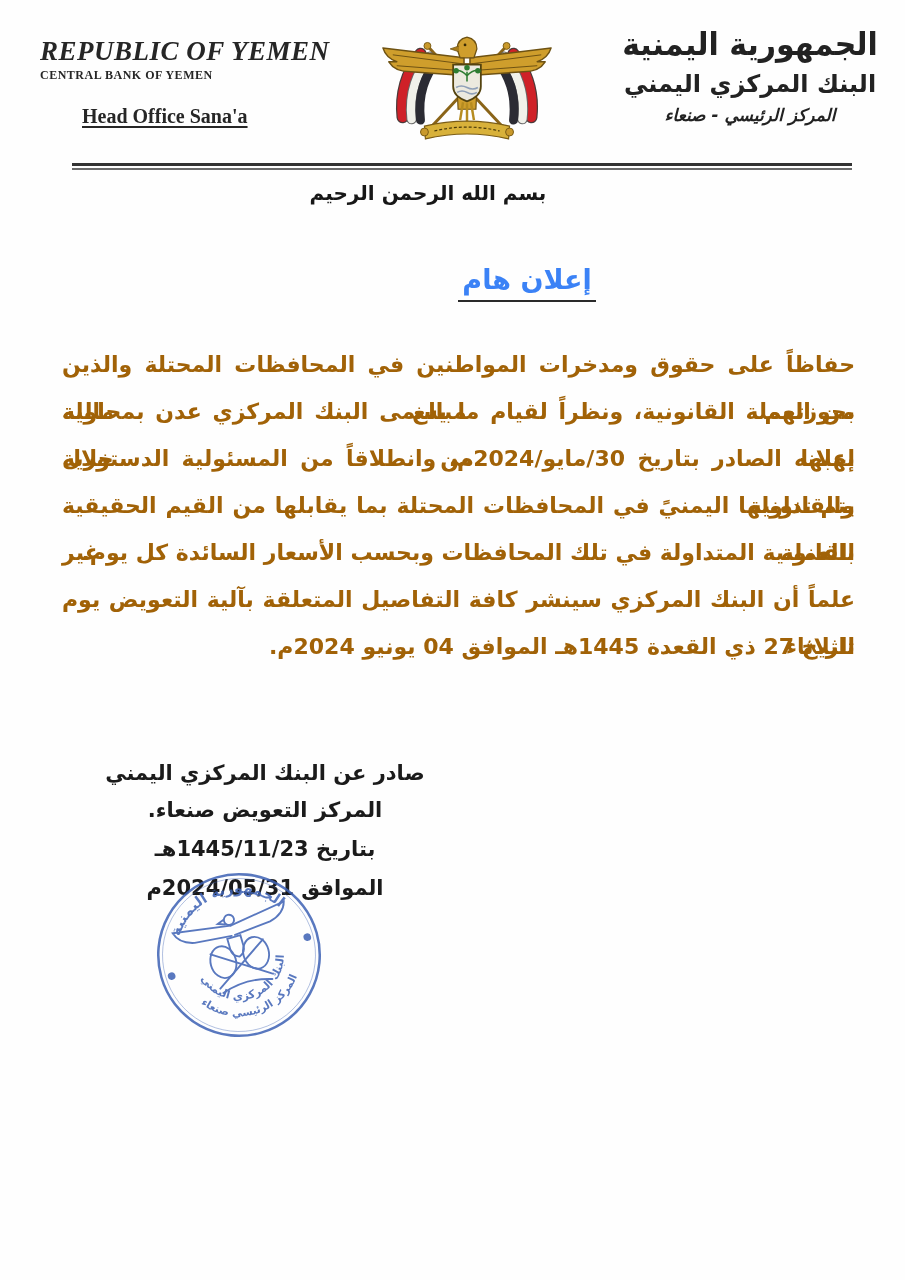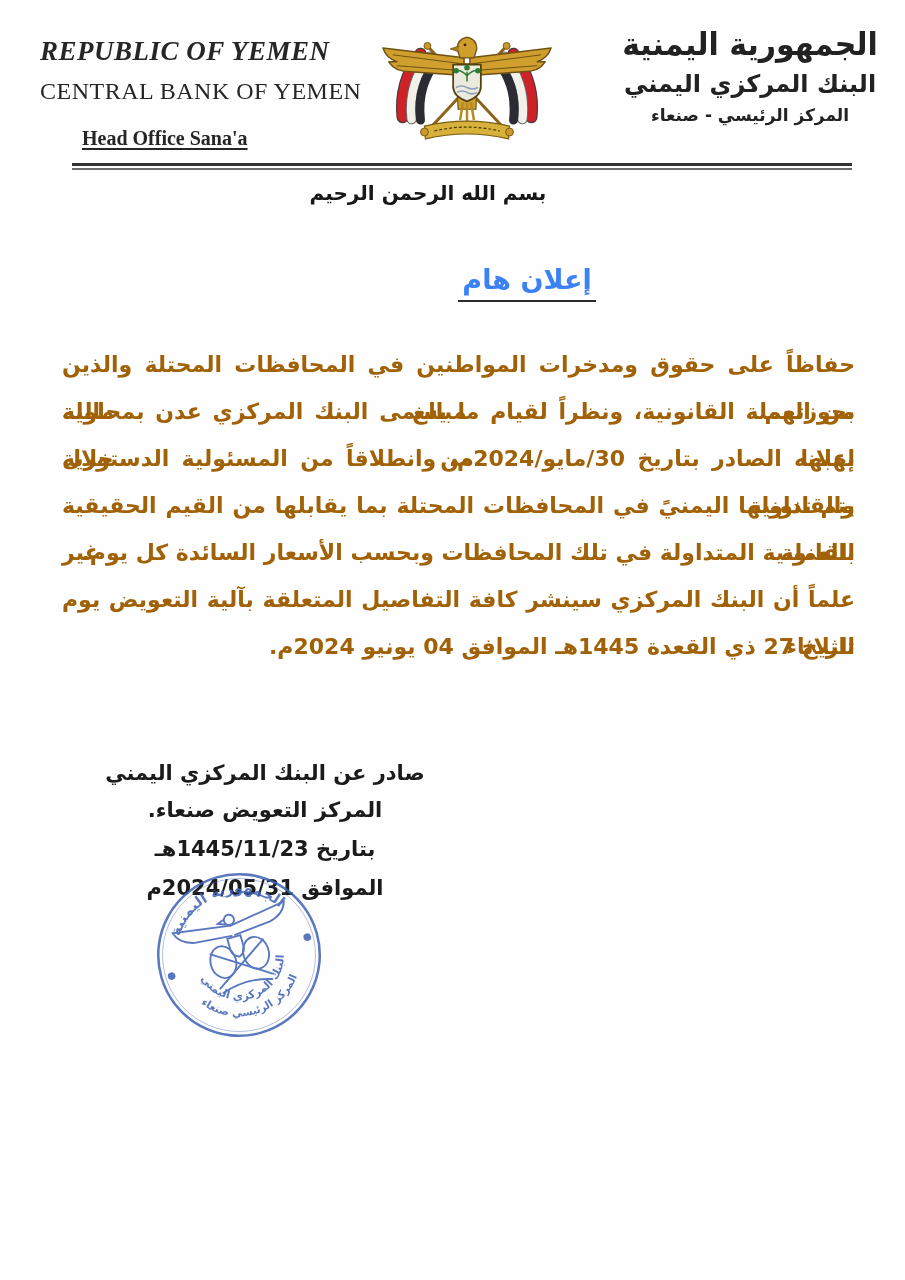--- a/index.html
+++ b/index.html
@@ -8,31 +8,31 @@
     background:#fefefe; overflow:hidden;
     font-family:"DejaVu Sans", sans-serif; color:#1c1c1c;
   }
 
   
   .header-en {
     position:absolute; left:40px; top:38px;
     font-family:"Liberation Serif", serif; color:#262626; line-height:1;
   }
   .en1 { font-size:27px; font-weight:bold; font-style:italic; letter-spacing:.5px; }
-  .en2 { font-size:24px; font-weight:normal; margin-top:14px; letter-spacing:.5px; }
+  .en2 { font-size:12px; font-weight:bold; margin-top:4px; letter-spacing:.5px; }
   .en3 { font-size:20px; font-weight:bold; margin-top:25px; margin-left:42px;
          text-decoration:underline; text-underline-offset:3px; }
 
   .header-ar {
     position:absolute; right:22px; top:30px; width:266px;
     direction:rtl; text-align:center; color:#222; line-height:1;
   }
   .ar1 { font-size:30px; font-weight:bold; transform:scaleY(1.05); }
   .ar2 { font-size:24px; font-weight:bold; margin-top:12px; }
-  .ar3 { font-size:17px; font-weight:bold; margin-top:11px; }
+  .ar3 { font-size:17px; font-weight:bold; margin-top:11px;font-style:italic; }
 
   .emblem { position:absolute; left:373px; top:24px; width:188px; height:124px; }
 
   .divider {
     position:absolute; left:72px; top:163px; width:780px; height:2px;
     border-top:3px solid #333; border-bottom:2px solid #6a6a6a;
   }
 
   
   .bismillah {

